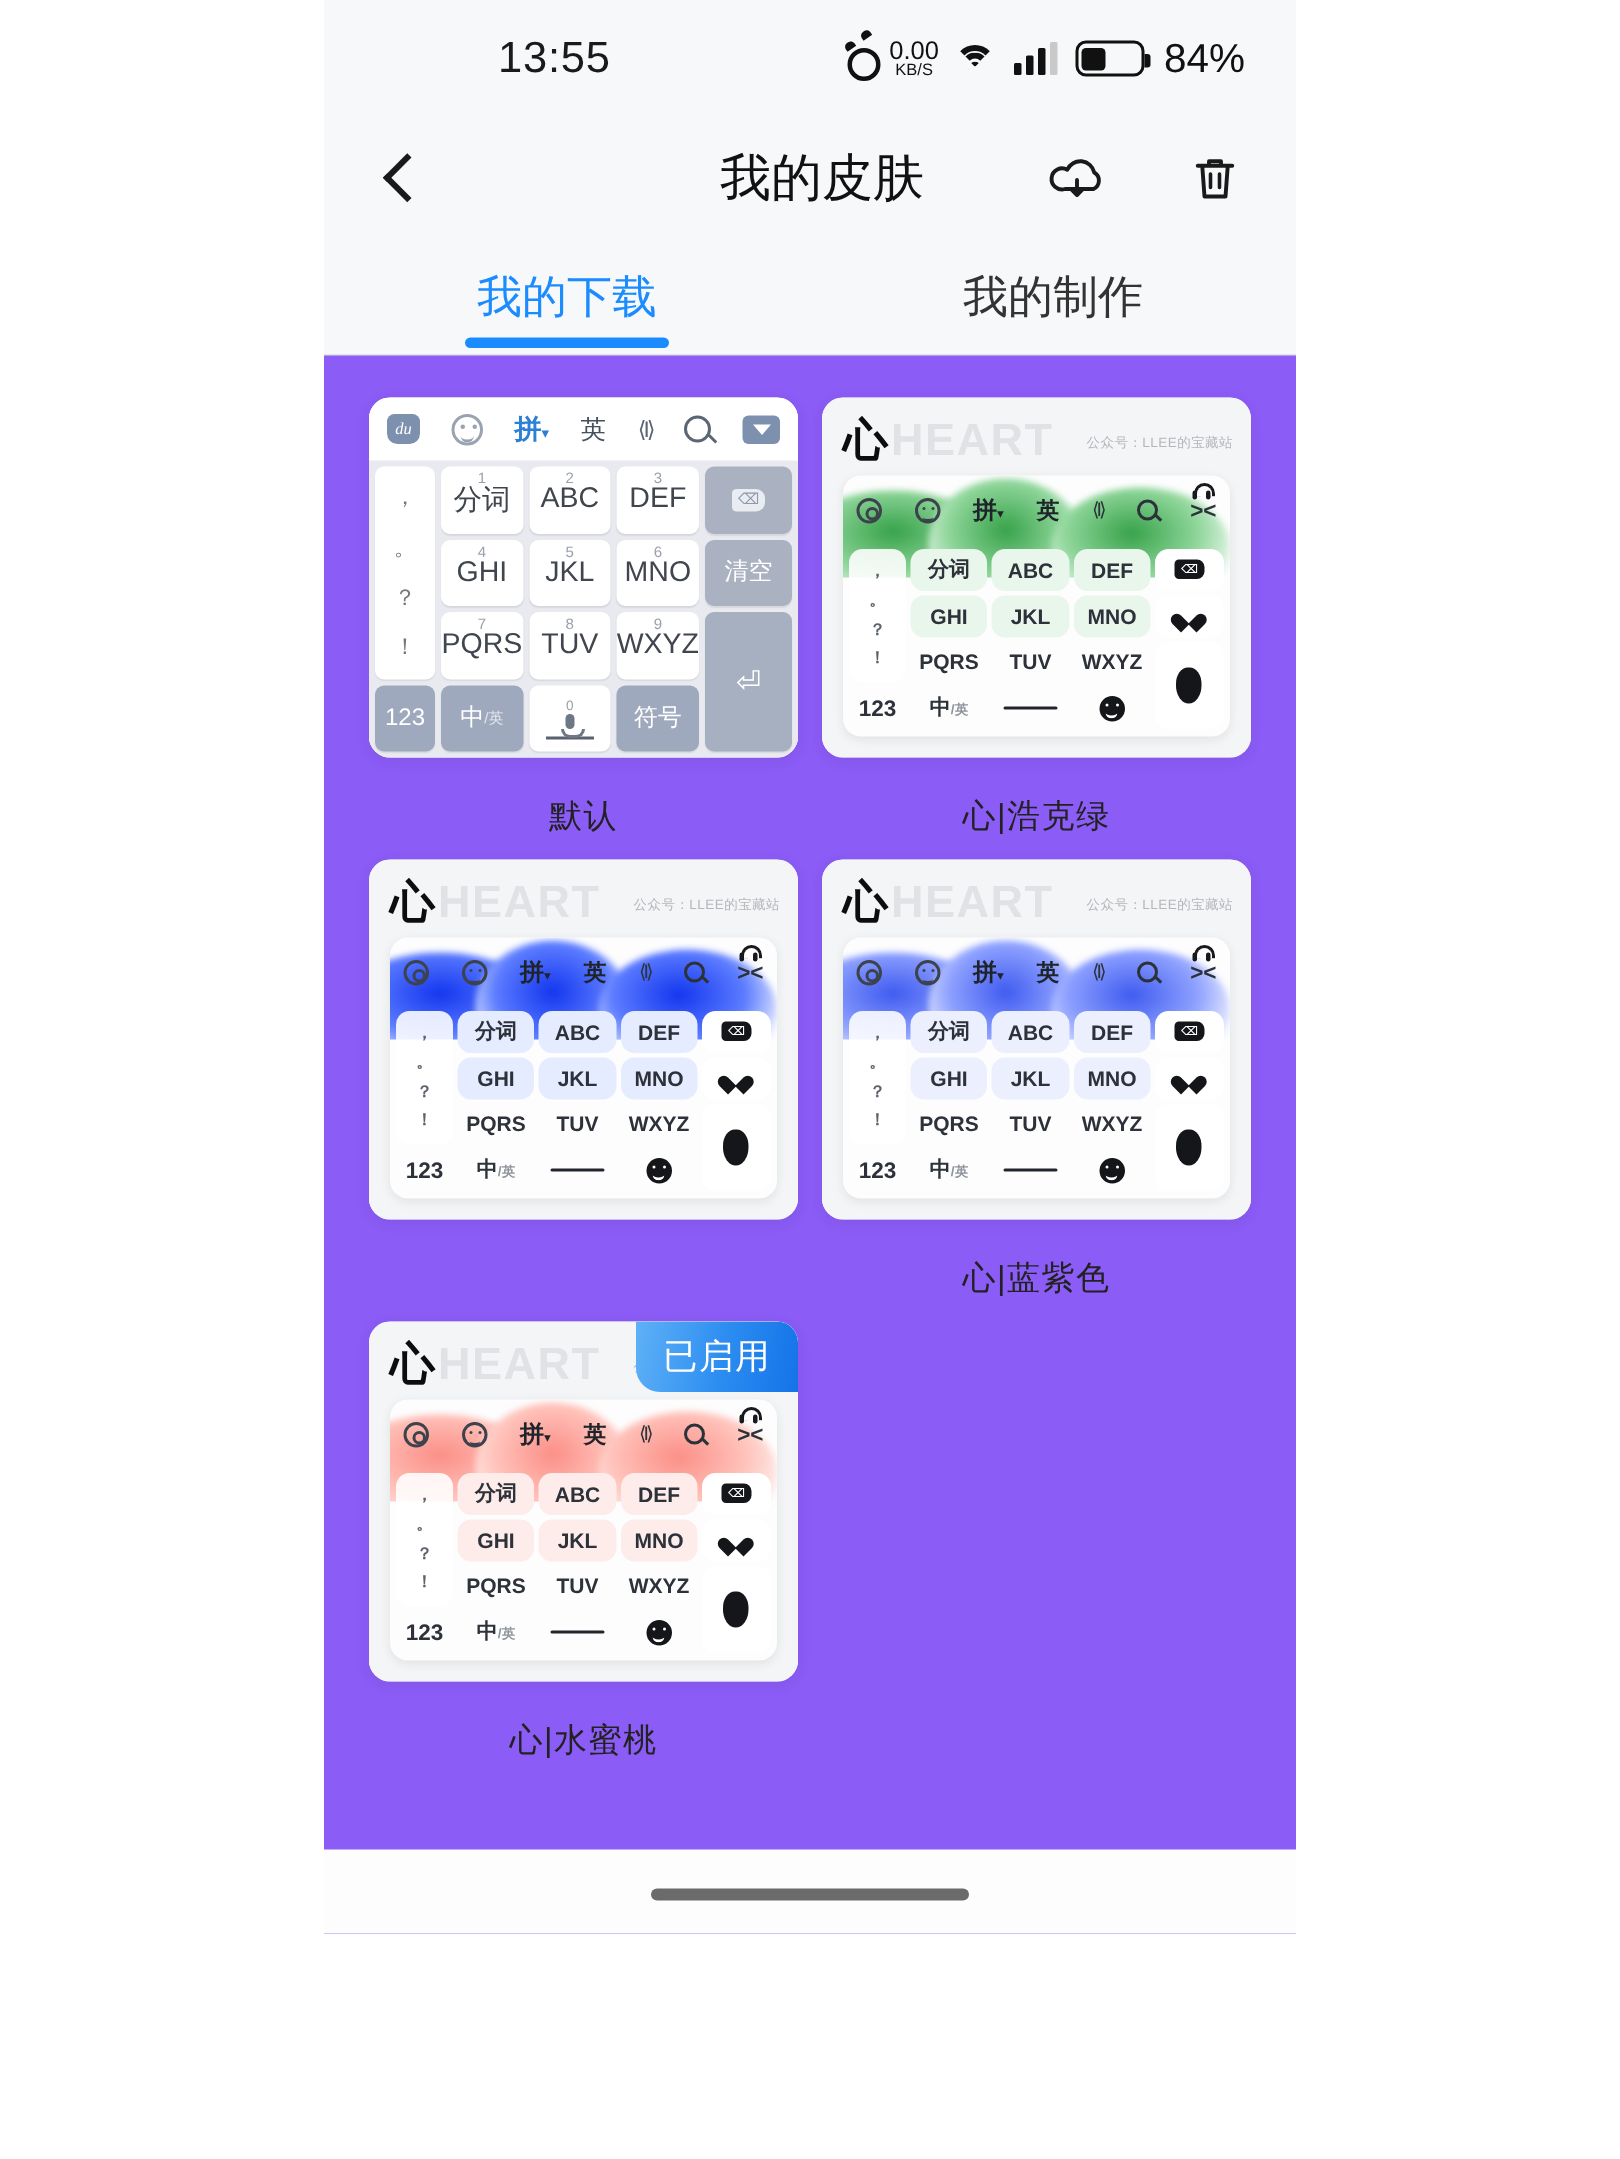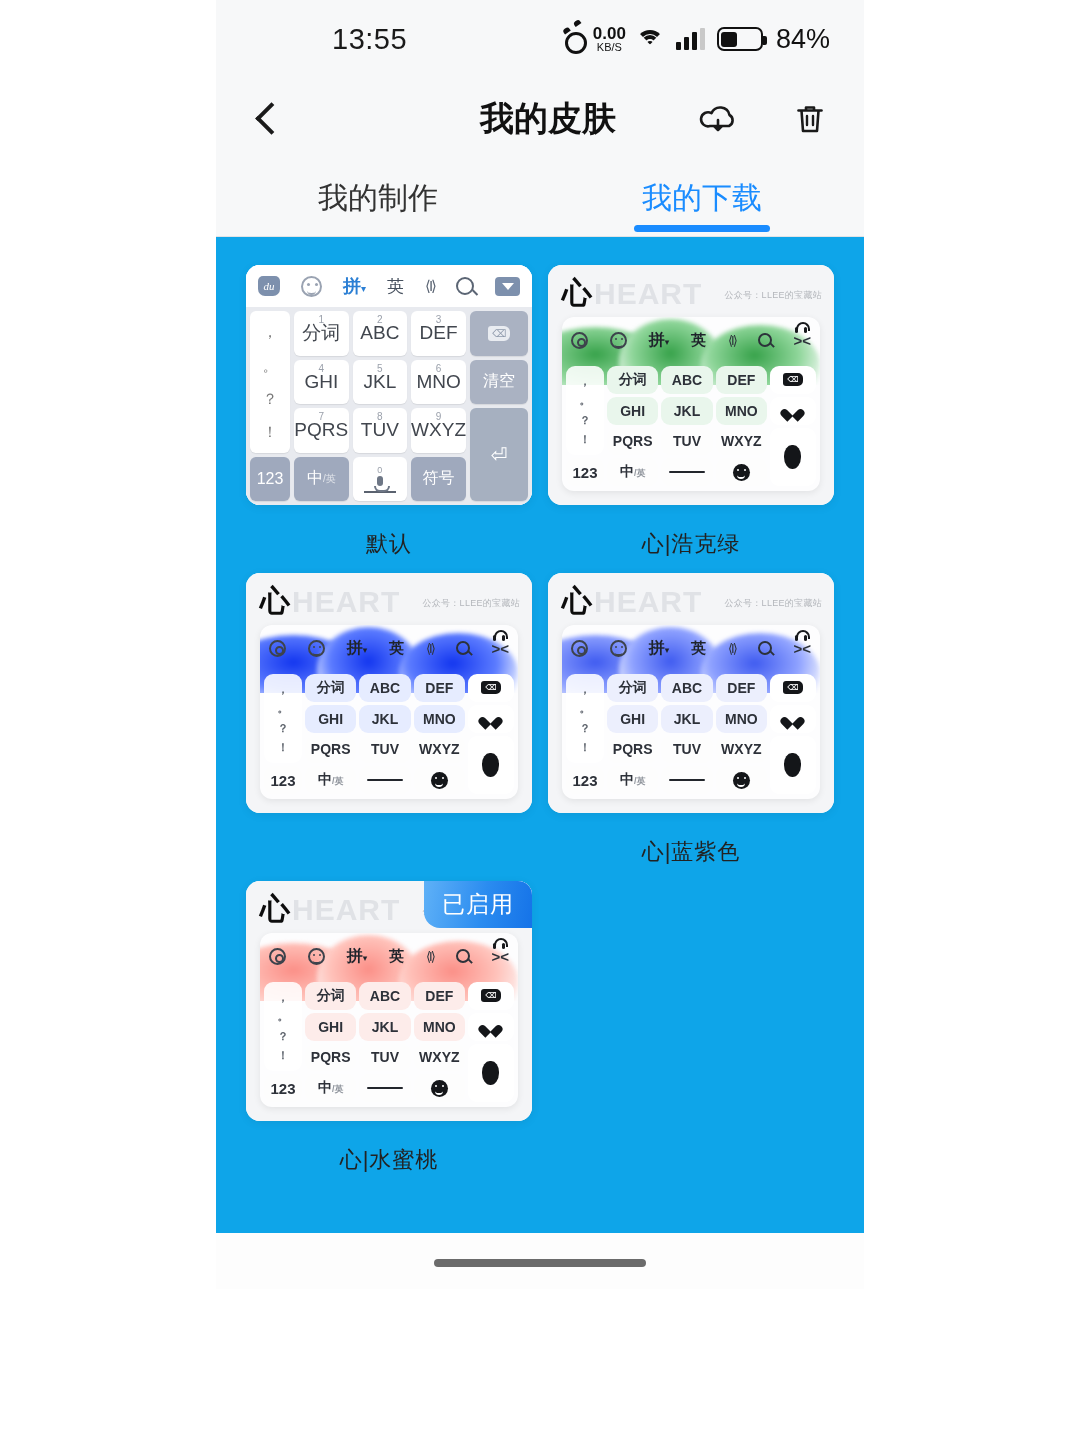--- a/index.html
+++ b/index.html
@@ -5,21 +5,21 @@
   * { box-sizing: border-box; margin: 0; padding: 0; }
   html, body {
     width: 1080px; height: 1439px;
     background: #ffffff;
     font-family: "Liberation Sans", "DejaVu Sans", sans-serif;
     overflow: hidden;
   }
   #phone {
     position: absolute; left: 216px; top: 0;
     width: 648px; height: 1289px;
-    background: #0ea5e9;
+    background: #8b5cf6;
     overflow: hidden;
   }
 
   
   .statusbar {
     height: 78px; display: flex; align-items: center;
     padding: 0 34px; background: #f7f8f9;
   }
   .sb-time { font-size: 29px; color: #1a1a1a; letter-spacing: .5px; margin-left: 82px; font-weight: 400;}
   .sb-right { margin-left: auto; display: flex; align-items: center; gap: 8px; }
@@ -27,21 +27,21 @@
   .alarm-ic::before {
     content:""; position:absolute; left:2px; top:4px; width:16px; height:16px;
     border:3px solid #111; border-radius:50%;
   }
   .alarm-ic::after {
     content:""; position:absolute; left:0px; top:0px; width:7px; height:5px;
     background:#111; border-radius:3px 3px 0 0; transform: rotate(-35deg);
     box-shadow: 13px 0 0 #111;
   }
   .netspeed { line-height: .95; text-align:center; }
-  .netspeed .v { font-size: 17px; color:#111; font-weight:700; display:block; }
+  .netspeed .v { font-size: 17px; color:#111; font-weight:400; display:block; }
   .netspeed .u { font-size: 11px; color:#111; display:block; }
   .wifi-ic { width: 28px; height: 22px; position: relative; margin-left:2px;}
   .wifi-ic i {
     position:absolute; border: 4px solid #111; border-bottom-color:transparent;
     border-left-color:transparent; border-right-color:transparent; border-radius: 50%;
     left:50%; transform: translateX(-50%);
   }
   .wifi-ic i:nth-child(1){ width:28px; height:28px; top:2px;}
   .wifi-ic i:nth-child(2){ width:18px; height:18px; top:7px;}
   .wifi-ic i:nth-child(3){ width:7px; height:7px; top:13px; border-width:3.5px;}
@@ -67,21 +67,21 @@
   .back-chev {
     width: 34px; height: 34px; position:relative; cursor:pointer;
   }
   .back-chev::before{
     content:""; position:absolute; left:10px; top:5px; width:19px;height:19px;
     border-left:4px solid #1a1a1a; border-bottom:4px solid #1a1a1a;
     transform: rotate(45deg);
   }
   .page-title{
     position:absolute; left:16px; right:0; text-align:center;
-    font-size: 34px; color:#111; font-weight:700; pointer-events:none;
+    font-size: 34px; color:#111; font-weight:400; pointer-events:none;
   }
   .hdr-actions{ margin-left:auto; display:flex; align-items:center; gap:52px; z-index:2;}
   .ic-btn{ width:40px;height:40px; cursor:pointer; }
 
   
   .tabs{ display:flex; height:76px; background:#f7f8f9; position:relative;}
   .tab{
     flex:1; display:flex; align-items:center; justify-content:center;
     font-size:30px; color:#333; position:relative; cursor:pointer;
   }
@@ -269,22 +269,22 @@
           <path d="M8.5 11.5 H31.5" stroke="#1a1a1a" stroke-width="2.6" stroke-linecap="round"></path>
           <path d="M16 11.5 V8.5 H24 V11.5" fill="none" stroke="#1a1a1a" stroke-width="2.6" stroke-linejoin="round"></path>
           <path d="M11.5 11.5 L13 32 H27 L28.5 11.5" fill="none" stroke="#1a1a1a" stroke-width="2.6" stroke-linejoin="round"></path>
           <path d="M17 17 V26 M23 17 V26" stroke="#1a1a1a" stroke-width="2.4" stroke-linecap="round"></path>
         </svg>
       </div>
     </div>
   </div>
 
   <div class="tabs">
+    <div class="tab active">我的下载</div>
     <div class="tab">我的制作</div>
-    <div class="tab active">我的下载</div>
   </div>
   <div class="tabs-divider"></div>
 
   <div class="grid">
 
     <div class="cell">
       <div class="skin-card">
         <div class="dk">
           <div class="dk-toolbar">
             <div class="dk-logo">du</div>

